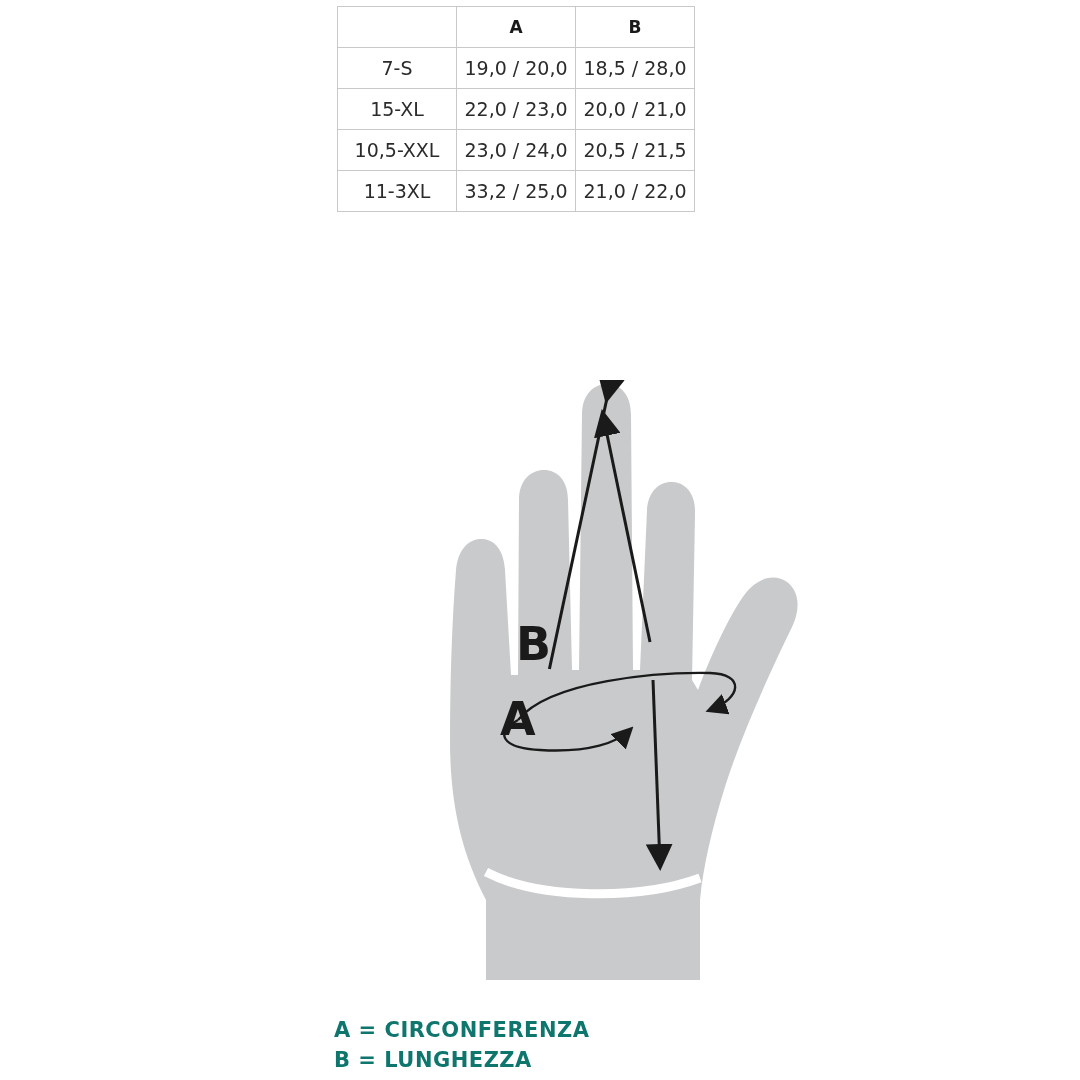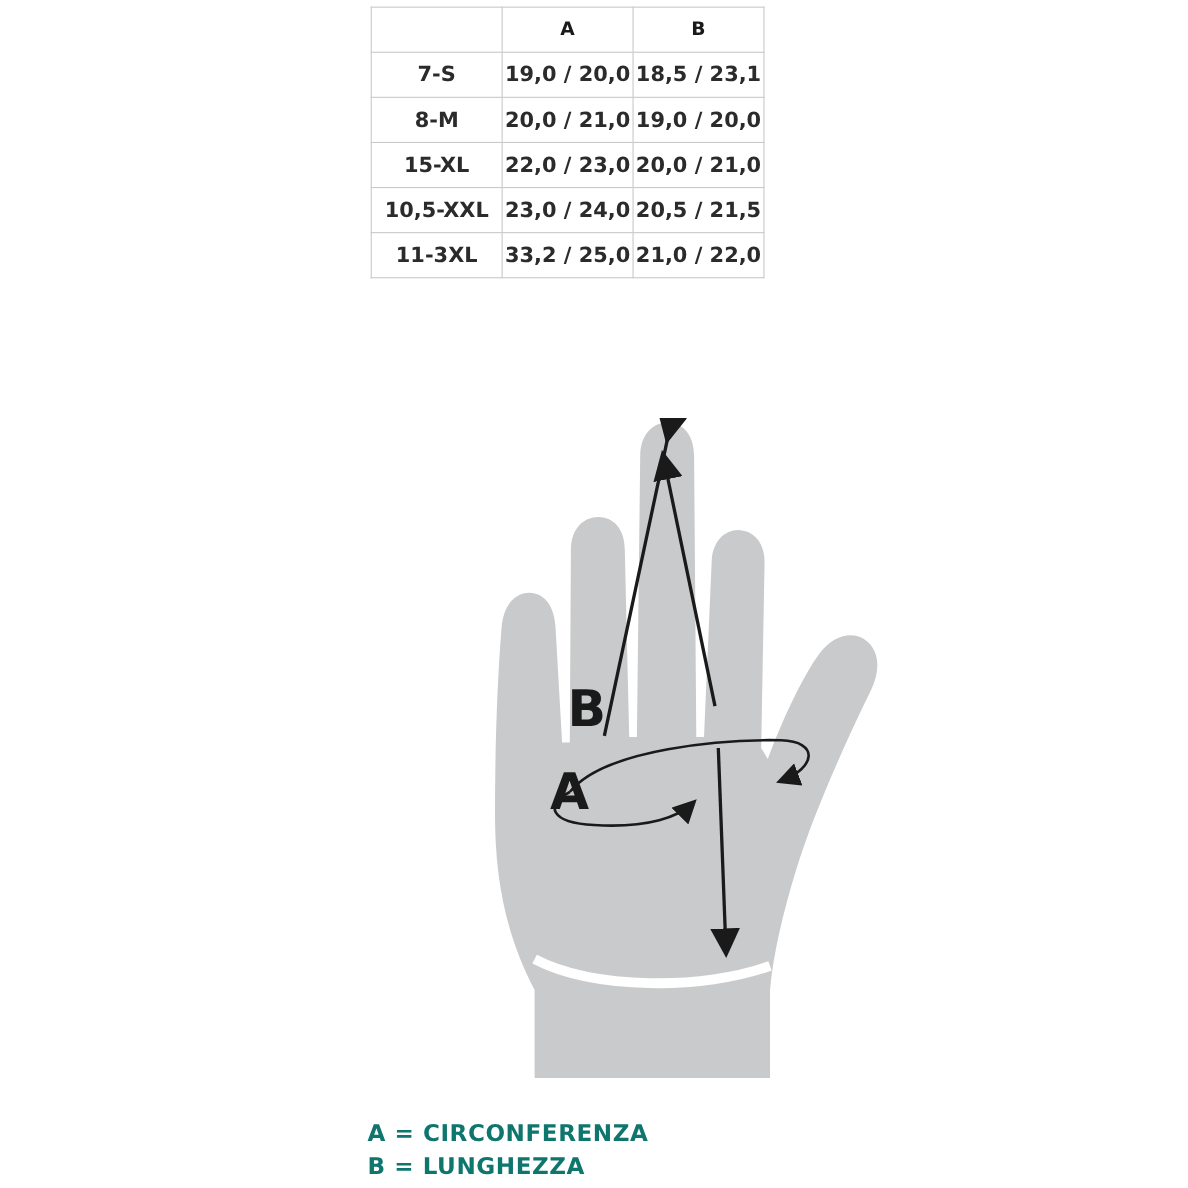--- a/index.html
+++ b/index.html
@@ -21,21 +21,21 @@
     position: absolute;
     left: 337px;
     top: 6px;
     border-collapse: collapse;
     font-size: 19px;
     color: #2b2b2b;
   }
   #size-table td, #size-table th {
     border: 1px solid #c9c9c9;
     text-align: center;
-    font-weight: bold;
+    font-weight: normal;
     padding: 0;
     height: 40px;
     vertical-align: middle;
   }
   #size-table th {
     font-weight: bold;
     font-size: 17px;
     color: #1a1a1a;
   }
   #size-table .col-size { width: 118px; }
@@ -73,26 +73,21 @@
     <tr>
       <th class="col-size corner"></th>
       <th class="col-a">A</th>
       <th class="col-b">B</th>
     </tr>
   </thead>
   <tbody>
     <tr>
       <td class="col-size">7-S</td>
       <td class="col-a">19,0 / 20,0</td>
-      <td class="col-b">18,5 / 23,1</td>
-    </tr>
-    <tr>
-      <td class="col-size">8-M</td>
-      <td class="col-a">20,0 / 21,0</td>
-      <td class="col-b">19,0 / 20,0</td>
+      <td class="col-b">18,5 / 28,0</td>
     </tr>
     <tr>
       <td class="col-size">15-XL</td>
       <td class="col-a">22,0 / 23,0</td>
       <td class="col-b">20,0 / 21,0</td>
     </tr>
     <tr>
       <td class="col-size">10,5-XXL</td>
       <td class="col-a">23,0 / 24,0</td>
       <td class="col-b">20,5 / 21,5</td>

